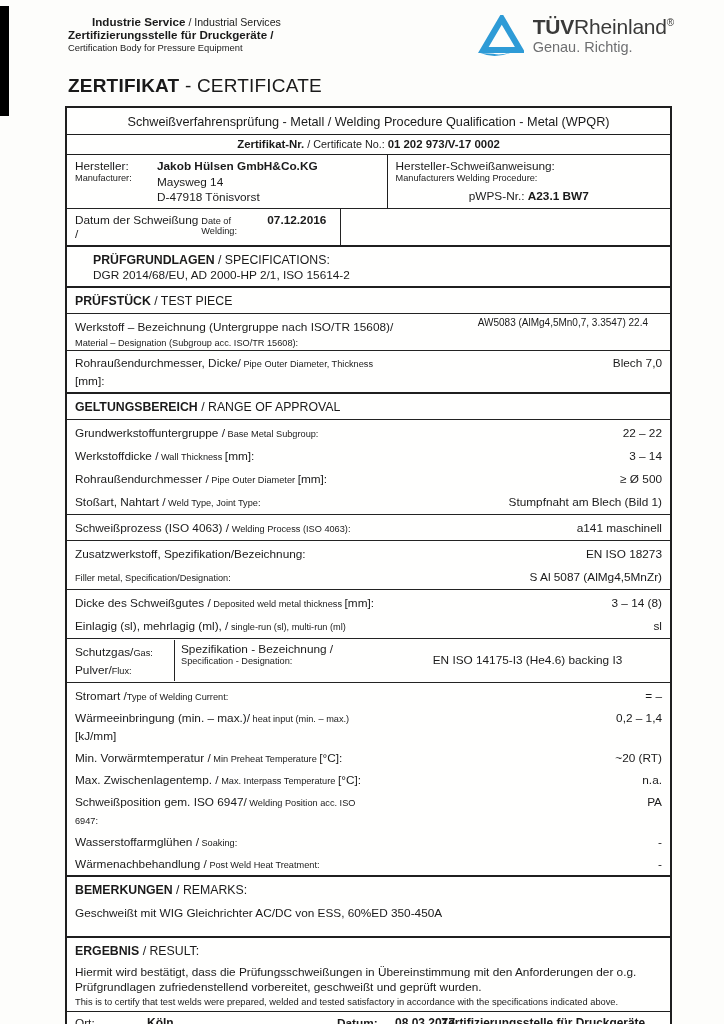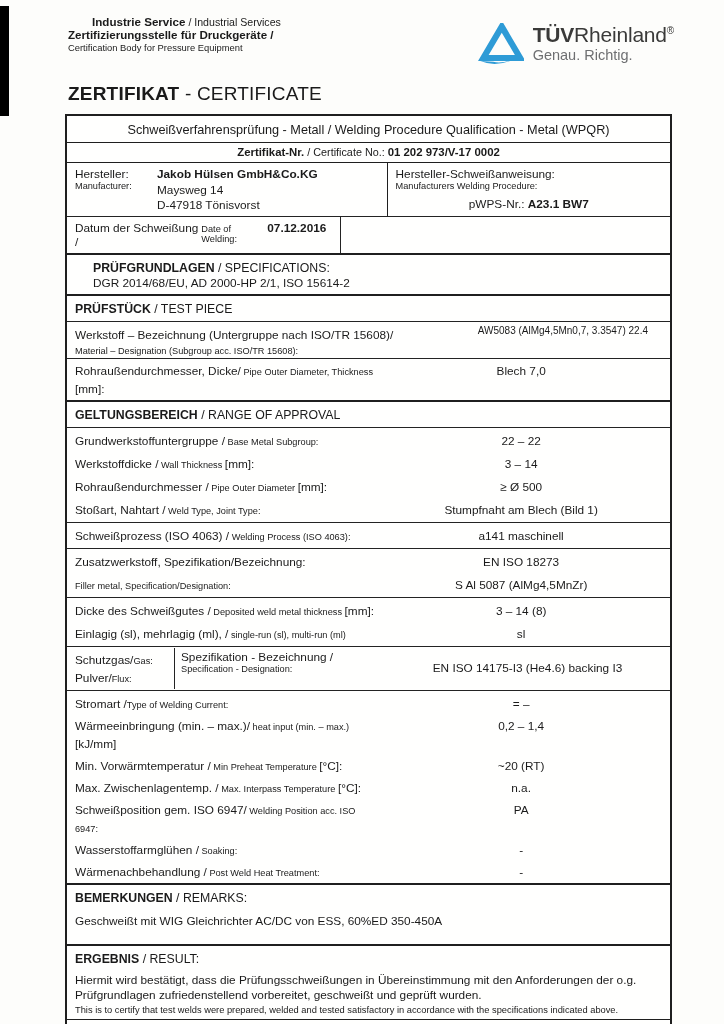--- a/index.html
+++ b/index.html
@@ -13,21 +13,21 @@
   .de { font-size:11.8px; }
   .en { font-size:9.2px; }
   .scan-bar { position:absolute; left:0; top:6px; width:9px; height:110px; background:#000; }
 
   
   .hdr { display:flex; justify-content:space-between; align-items:flex-start; padding:15px 50px 0 68px; }
   .hdr-left .l1 { font-size:11.6px;padding-left:24px; }
   .hdr-left .l1 .sm { font-size:10.6px; }
   .hdr-left .l2 { font-size:11.6px; font-weight:bold; }
   .hdr-left .l3 { font-size:9.4px; margin-top:1px; }
-  .logo { display:flex; gap:9px; align-items:flex-start; margin-top:8px; }
+  .logo { display:flex; gap:9px; align-items:flex-start; margin-top:0; }
   .logo-text .brand { font-size:21px; color:#3a3a39; letter-spacing:-0.2px; line-height:1.1; }
   .logo-text .brand sup { font-size:10px; }
   .logo-text .tag { font-size:14.5px; color:#6e6f71; margin-top:1px; }
   .doctitle { padding:12px 0 0 68px; font-size:19px; letter-spacing:0.2px; }
 
   
   .box { margin:9px 52px 0 65px; border:2px solid #1f1f1f; background:#fffffe; }
   .trow { border-bottom:1.8px solid #1f1f1f; text-align:center; font-weight:normal; font-size:12.7px; padding:7px 4px 5px; }
   .crow { border-bottom:1.8px solid #1f1f1f; text-align:center; padding:3px 2px 4px; font-size:11.2px; }
   .crow .lab { font-weight:bold; font-size:11.4px; }
@@ -55,21 +55,21 @@
   .specrow .sv { margin-left:18px; font-size:11.8px; }
 
   .tp-material { border-top:1.6px solid #232323; padding:3px 8px 2px; display:flex; }
   .tp-material .lblk { flex:1; }
   .tp-material .lblk .en { display:block; margin-top:3px; }
   .tp-material .vblk { white-space:nowrap; padding:0 14px 0 0; font-size:10px;text-align:center; }
   .tp-diameter { border-top:1.6px solid #232323; }
 
   .srow { display:flex; align-items:baseline; padding:2.5px 8px; }
   .slabel { flex:1; }
-  .sval { width:48%; text-align:center; font-size:11.8px; }
+  .sval { width:48%; text-align:right; font-size:11.8px; }
   .grp { border-top:1.6px solid #232323; padding:1px 0; }
   .tight .srow { padding:2px 8px; }
 
   .gasrow { display:flex; align-items:stretch; }
   .gcol1 { width:108px; border-right:1.6px solid #232323; padding:2px 4px 3px 8px; }
   .gcol2 { width:210px; padding:2px 6px; }
   .gval { flex:1; display:flex; align-items:center; justify-content:center; font-size:11.8px; }
 
   .remarks-text { padding:4px 8px 16px; font-size:11.8px; }
   .result-de { padding:2px 8px 0; font-size:11.8px; line-height:1.32; }

